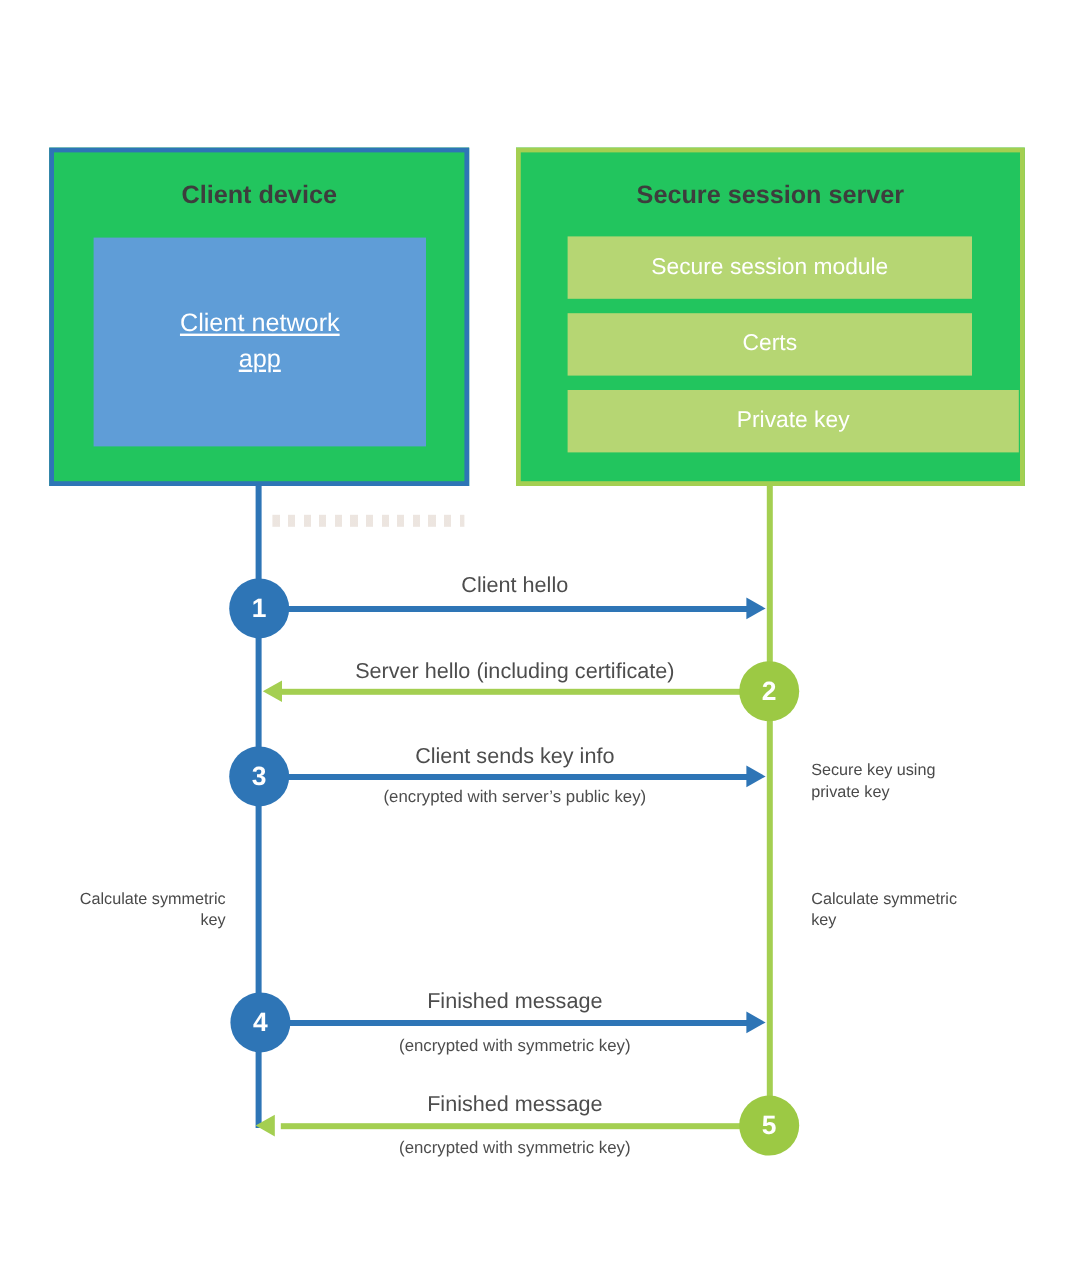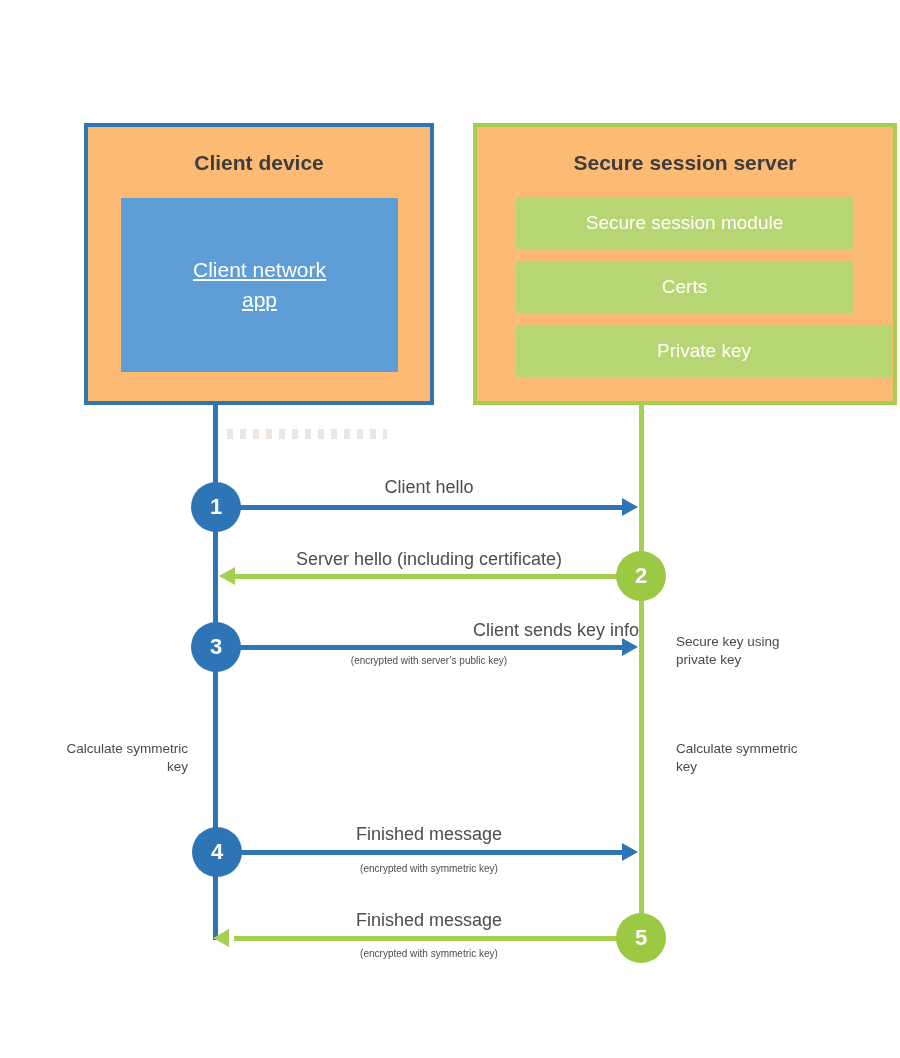--- a/index.html
+++ b/index.html
@@ -4,21 +4,21 @@
 <style>
   html,body{margin:0;padding:0;background:#ffffff;}
   .canvas{
     position:relative;width:900px;height:1058px;background:#ffffff;
     font-family:"Liberation Sans",sans-serif;overflow:hidden;
   }
   .abs{position:absolute;box-sizing:border-box;}
   .page-title{
     font-size:28px;font-weight:300;color:#616161;letter-spacing:.5px;
   }
-  .entity-box{border-style:solid;border-width:4px;background:#fdba74;margin-left:43px;}
+  .entity-box{border-style:solid;border-width:4px;background:#22c55e;}
   .entity-box.blue{border-color:#2e75b6;}
   .entity-box.green{border-color:#a4cf51;}
   .entity-title{
     width:100%;text-align:center;font-size:21px;font-weight:bold;color:#3d3d3d;
   }
   .fill-rect{
     display:flex;align-items:center;justify-content:center;text-align:center;
     color:#ffffff;
   }
   .app-rect{background:#5f9dd7;font-size:21px;line-height:1.45;white-space:pre-line;}
@@ -34,21 +34,21 @@
   .step-badge{
     width:50px;height:50px;border-radius:50%;display:flex;align-items:center;justify-content:center;
     color:#ffffff;font-size:22px;font-weight:bold;z-index:3;
   }
   .step-badge.blue{background:#2e75b6;}
   .step-badge.green{background:#9cc944;}
   .msg-label{
     left:219px;width:420px;text-align:center;font-size:18px;color:#4d4d4d;
   }
   .msg-sublabel{
-    left:219px;width:420px;text-align:center;font-size:10px;color:#4d4d4d;
+    left:219px;width:420px;text-align:center;font-size:14px;color:#4d4d4d;
   }
   .side-note{
     font-size:13.5px;color:#4a4a4a;line-height:1.3;
   }
   .ghost{
     background:repeating-linear-gradient(90deg,rgba(214,198,186,0.45) 0 6px,rgba(255,255,255,0) 6px 13px);
   }
 </style>
 </head>
 <body>
@@ -89,21 +89,21 @@
     <span>1</span>
   </div>
 
   <div class="abs msg-label" style="top:549px;">Server hello (including certificate)</div>
   <div class="abs hline green" style="left:234px;top:574px;width:384px;"></div>
   <div class="abs head-left" style="left:219px;top:567px;"></div>
   <div class="abs step-badge green" style="left:616px;top:551px;">
     <span>2</span>
   </div>
 
-  <div class="abs msg-label" style="top:620px;text-align:right;">Client sends key info</div>
+  <div class="abs msg-label" style="top:620px;">Client sends key info</div>
   <div class="abs hline blue" style="left:240px;top:645px;width:384px;"></div>
   <div class="abs head-right" style="left:622px;top:638px;"></div>
   <div class="abs step-badge blue" style="left:191px;top:622px;">
     <span>3</span>
   </div>
   <div class="abs msg-sublabel" style="top:655px;">(encrypted with server’s public key)</div>
   <div class="abs side-note" style="left:676px;top:633px;width:135px;text-align:left;">Secure key using private key</div>
 
   <div class="abs side-note" style="left:66px;top:740px;width:122px;text-align:right;">Calculate symmetric key</div>
   <div class="abs side-note" style="left:676px;top:740px;width:122px;text-align:left;">Calculate symmetric key</div>

